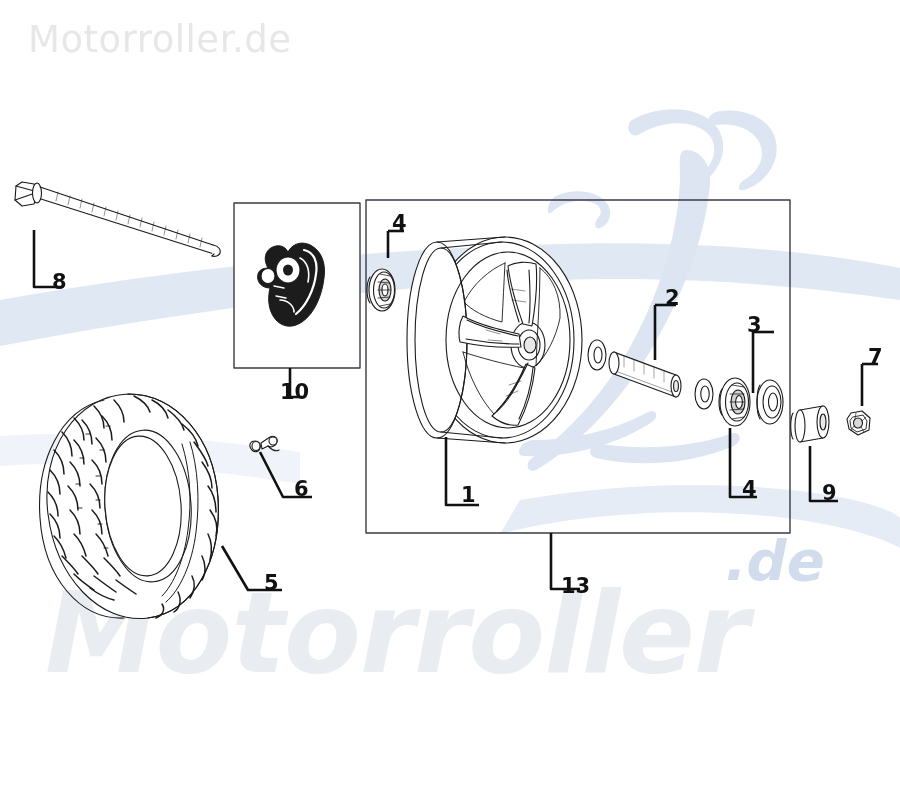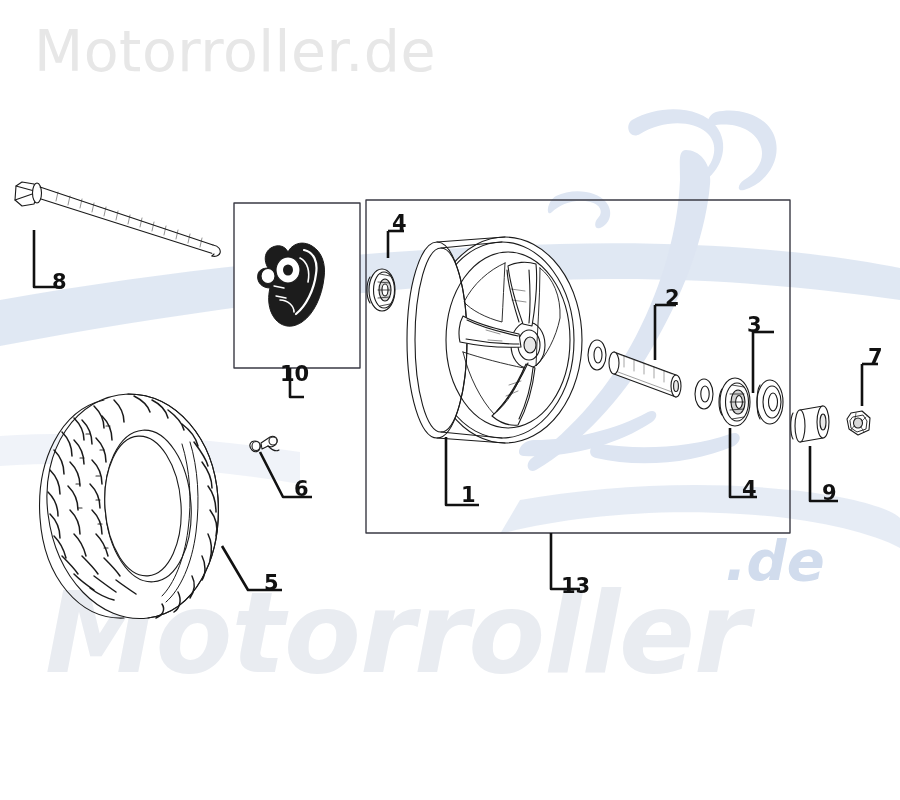--- a/index.html
+++ b/index.html
@@ -7,22 +7,22 @@
   body{
     width:900px;height:800px;overflow:hidden;position:relative;
     font-family:"DejaVu Sans","Liberation Sans",sans-serif;
     background:#ffffff;
   }
   #stage{position:absolute;left:0;top:0;width:900px;height:800px;}
   #stage > svg{position:absolute;left:0;top:0;}
   .wm-top{
     position:absolute;left:28px;top:18px;
     font-family:"DejaVu Sans","Liberation Sans",sans-serif;
-    font-size:57px;letter-spacing:0.5px;color:#e7e7e7;
-    white-space:nowrap;user-select:none;margin-left:6px;
+    font-size:37px;letter-spacing:0.5px;color:#e7e7e7;
+    white-space:nowrap;user-select:none;
   }
   .lbl{
     position:absolute;
     font-family:"DejaVu Sans","Liberation Sans",sans-serif;
     font-weight:bold;font-size:21px;color:#111;
     line-height:1;user-select:none;
   }
 </style>
 </head>
 <body>
@@ -370,21 +370,21 @@
 
         <path d="M 222,546 L 248,590 L 282,590"></path>
 
         <path d="M 551,533 L 551,589 L 580,589"></path>
       </g>
 
     </g>
   </svg>
 
   <div class="lbl" style="left:52px;  top:272px;">8</div>
-  <div class="lbl" style="left:280px; top:364px;">10</div>
+  <div class="lbl" style="left:280px; top:382px;">10</div>
   <div class="lbl" style="left:392px; top:213px;">4</div>
   <div class="lbl" style="left:461px; top:485px;">1</div>
   <div class="lbl" style="left:665px; top:288px;">2</div>
   <div class="lbl" style="left:747px; top:315px;">3</div>
   <div class="lbl" style="left:742px; top:479px;">4</div>
   <div class="lbl" style="left:822px; top:483px;">9</div>
   <div class="lbl" style="left:868px; top:347px;">7</div>
   <div class="lbl" style="left:294px; top:479px;">6</div>
   <div class="lbl" style="left:264px; top:573px;">5</div>
   <div class="lbl" style="left:561px; top:576px;">13</div>

